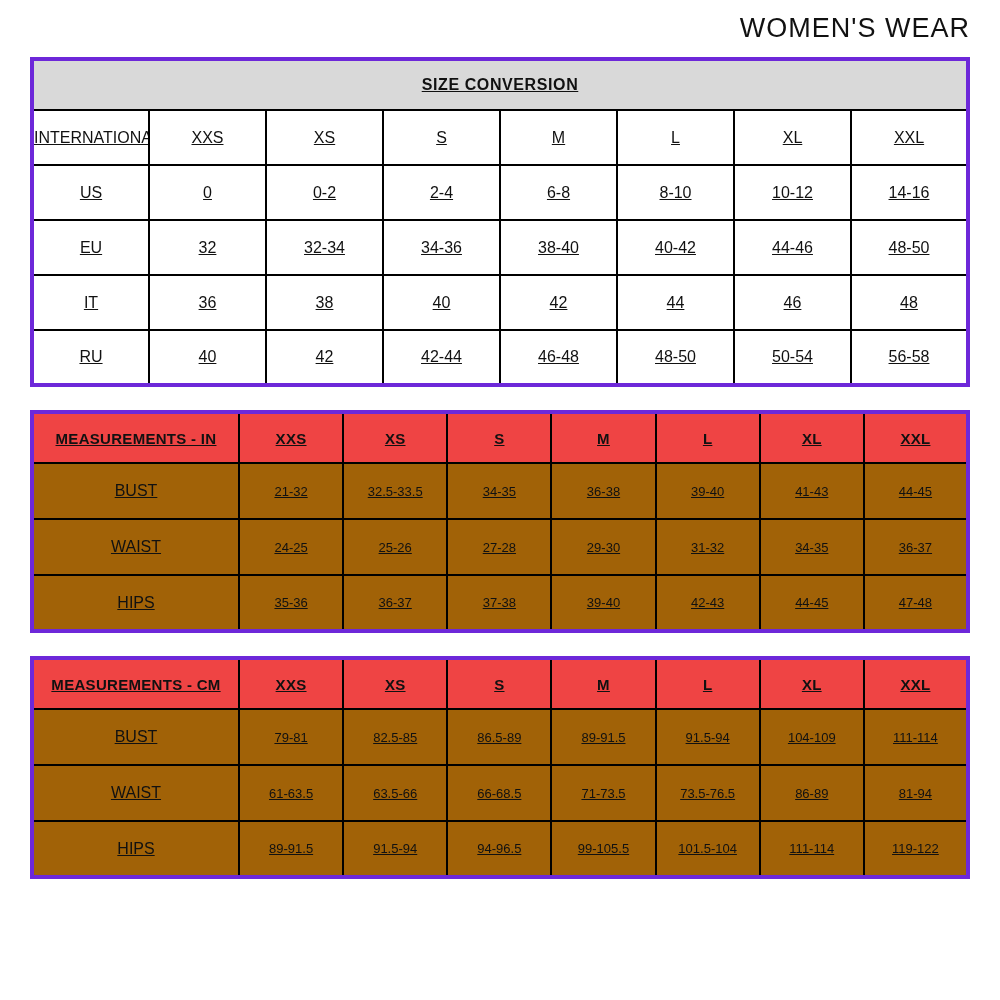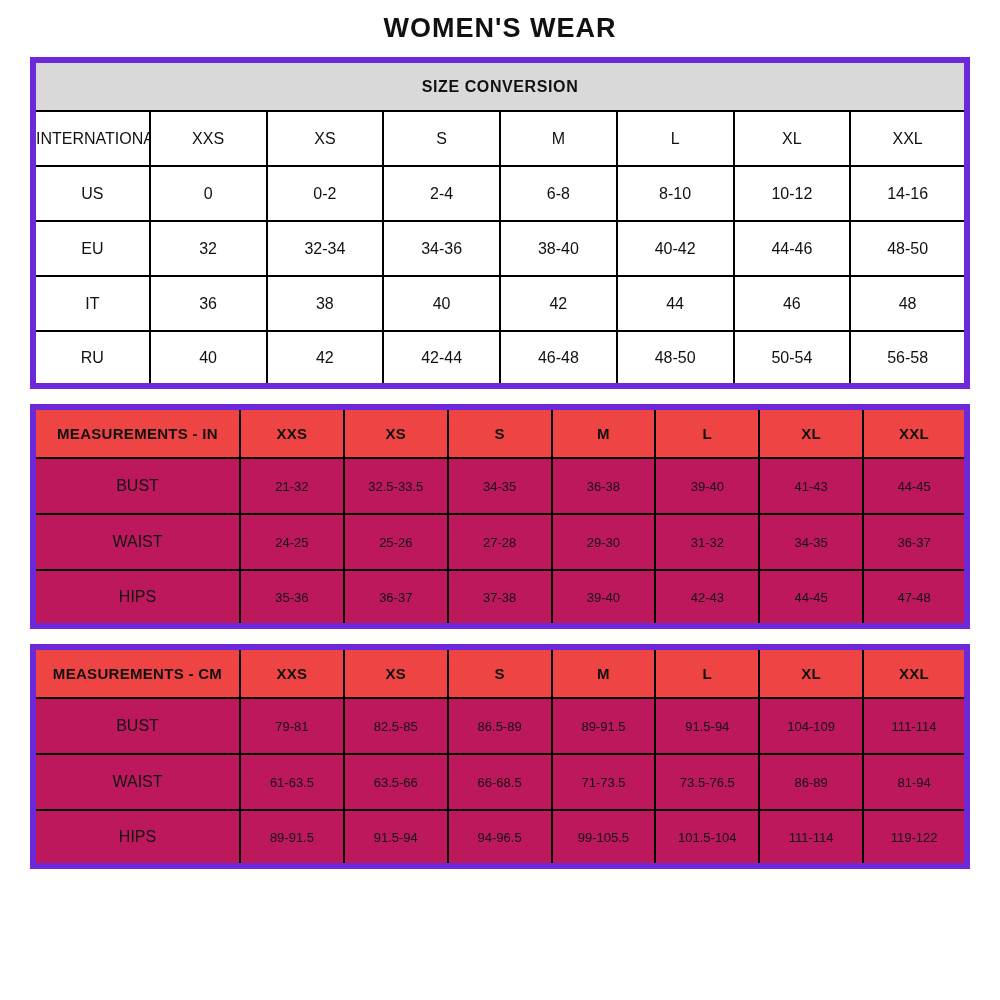--- a/index.html
+++ b/index.html
@@ -5,33 +5,34 @@
   * { box-sizing: border-box; margin: 0; padding: 0; }
   html, body { background: #ffffff; }
   body {
     width: 1000px; height: 1000px;
     font-family: "Liberation Sans", sans-serif;
     color: #111111;
     overflow: hidden;
   }
   .page { padding: 13px 30px 0 30px; }
   .title {
-    text-align: center;
+    text-align: right;
     font-size: 27px;
-    font-weight: bold;
+    font-weight: normal;
     letter-spacing: 1px;
     margin-bottom: 13px;
     color: #111111;
   }
   table.tbl {
     width: 100%;
     border-collapse: collapse;
     table-layout: fixed;
-    margin-bottom: 15px;
-    border: 6px solid #6d28d9;
+    margin-bottom: 23px;
+    border: 4px solid #6d28d9;
+    text-decoration: underline;
   }
   table.tbl th, table.tbl td {
     border: 2px solid #000;
     text-align: center;
     vertical-align: middle;
     overflow: hidden;
     white-space: nowrap;
   }
   
   .conv .banner {
@@ -44,21 +45,21 @@
   .conv td { height: 55px; font-size: 16px; font-weight: normal; background: #ffffff; }
   .conv .label-col { width: 167px; }
   
   .meas th {
     background: #ef4444;
     height: 51px;
     font-size: 15px;
     font-weight: bold;
     letter-spacing: 0.3px;
   }
-  .meas td { height: 56px; font-size: 13px; background: #be185d; }
+  .meas td { height: 56px; font-size: 13px; background: #a16207; }
   .meas .label-col { width: 207px; }
   .meas td.label-col { font-size: 16px; }
 </style>
 </head>
 <body>
 
 <div class="page">
 
   <h1 class="title">WOMEN'S WEAR</h1>
 

